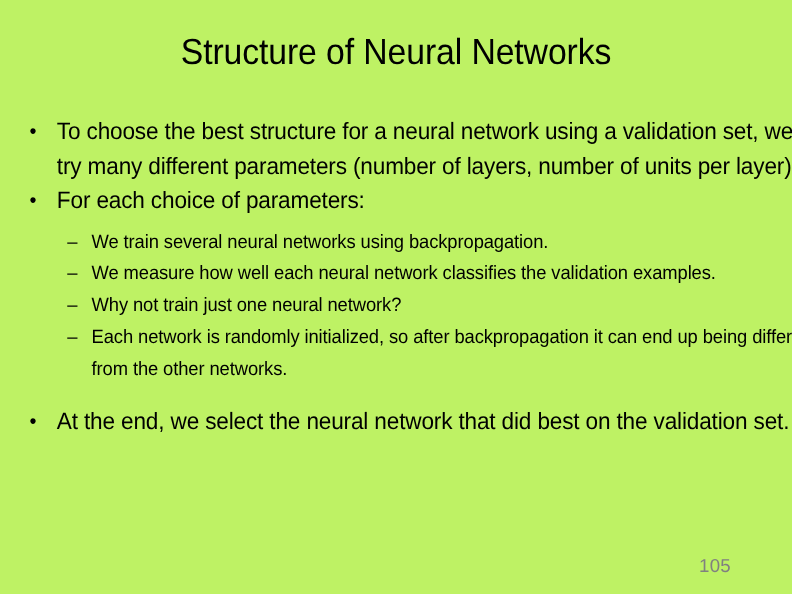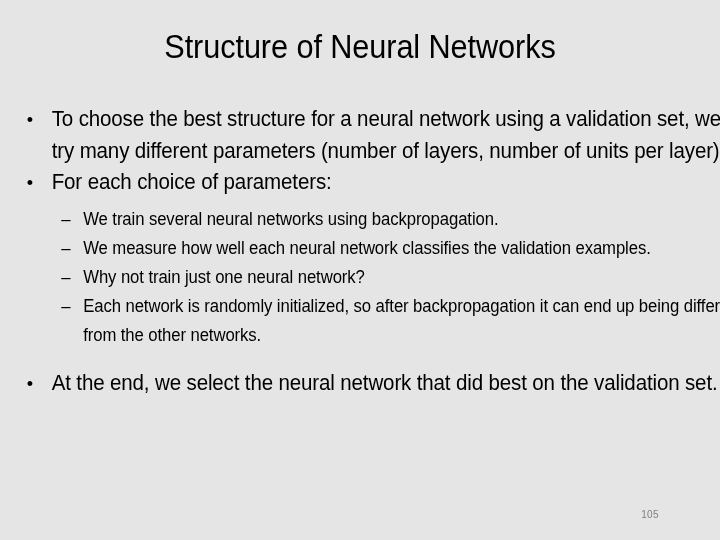--- a/index.html
+++ b/index.html
@@ -15,21 +15,21 @@
     color: #000000;
     position: relative;
   }
 
   .slide {
     position: absolute;
     left: 0;
     top: 0;
     width: 720px;
     height: 540px;
-    background: #e5e5e5;
+    background: #bef264;
   }
 
   
   .slide-title {
     position: absolute;
     left: 0;
     top: 26px;
     width: 720px;
     text-align: center;
     font-size: 33px;
@@ -99,21 +99,21 @@
     height: 18px;
   }
 
   
   .page-number {
     position: absolute;
     left: 600px;
     top: 508px;
     width: 100px;
     text-align: center;
-    font-size: 10px;
+    font-size: 17px;
     line-height: 14px;
     color: #808080;
     letter-spacing: 0.3px;
   }
 </style>
 </head>
 <body>
 
 <div class="slide">
 

